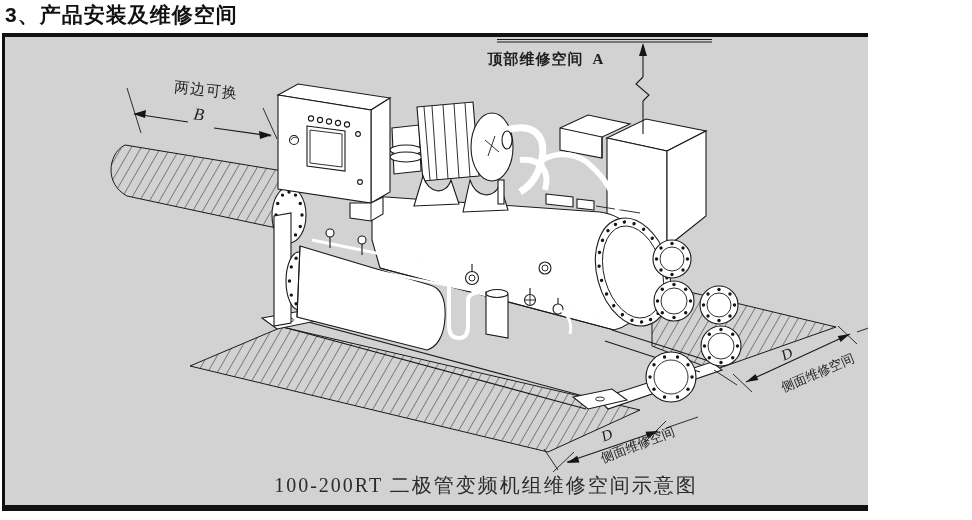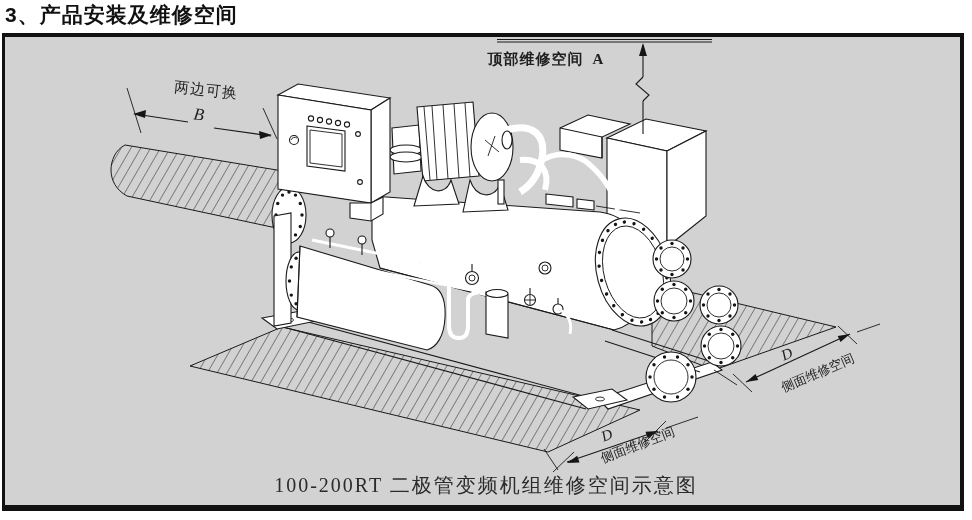--- a/index.html
+++ b/index.html
@@ -1,16 +1,16 @@
 <!DOCTYPE html>
 <html><head>
 <meta charset="utf-8">
 <style>
   html,body{margin:0;padding:0;background:#fff;}
-  #page{position:relative;width:972px;height:520px;overflow:hidden;
+  #page{position:relative;width:868px;height:520px;overflow:hidden;
         font-family:"Liberation Serif","DejaVu Serif",serif;color:#1a1a1a;}
   #doc-title{position:absolute;left:5px;top:1px;font-family:"Liberation Sans","DejaVu Sans",sans-serif;
         font-weight:bold;font-size:21px;letter-spacing:1px;color:#111;}
   #frame{position:absolute;left:2px;top:33px;width:962px;height:478px;background:#d2d2d2;
         border:4px solid #111;border-left-width:3px;border-bottom-width:6px;box-sizing:border-box;}
   svg{position:absolute;left:0;top:0;}
   .lbl{position:absolute;text-align:center;color:#1f1f1f;line-height:1.15;}
   #lbl-top{left:446px;top:51px;width:200px;font-size:15px;letter-spacing:1px;font-weight:bold;}
   #lbl-top .dimletter{margin-left:9px;}
   #lbl-tube{left:150px;top:82px;width:112px;font-size:15px;transform:rotate(6deg);letter-spacing:1px;}

